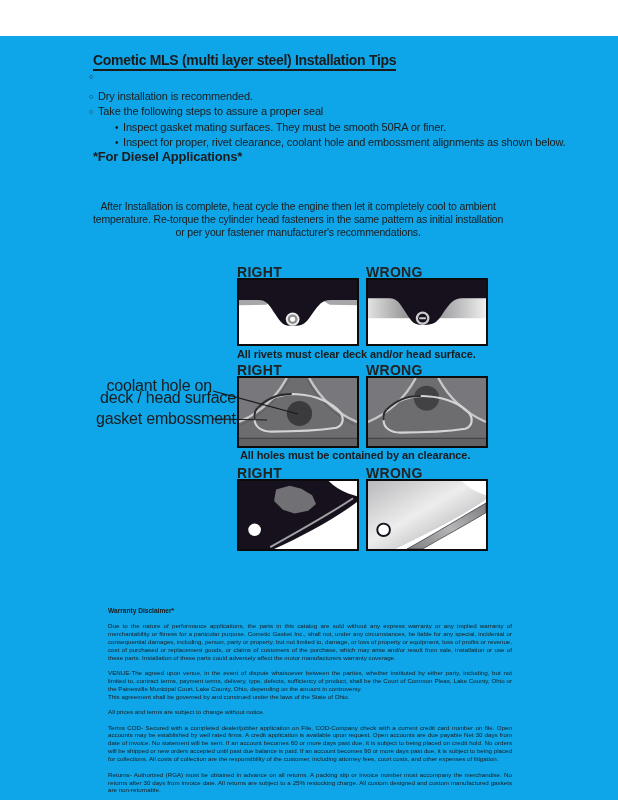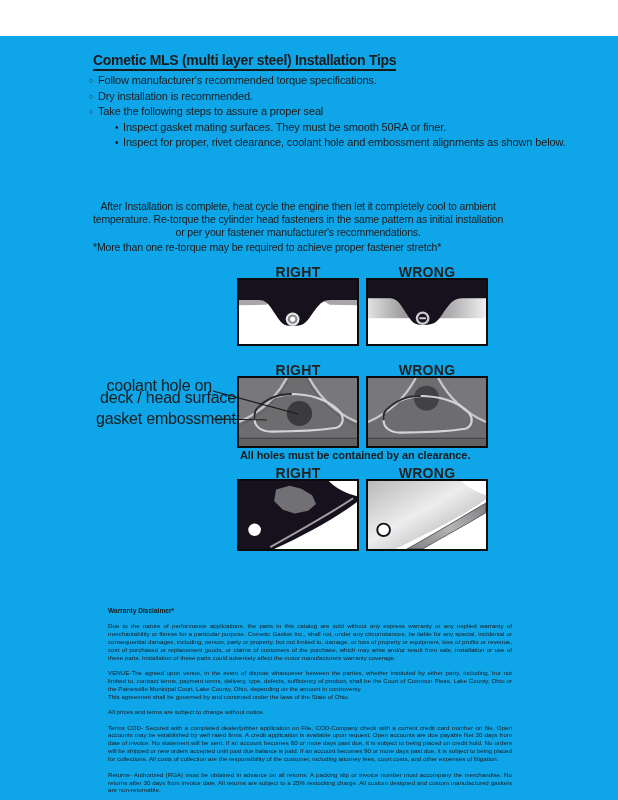--- a/index.html
+++ b/index.html
@@ -15,21 +15,21 @@
   .bullets { left:89px; top:38px; font-size:11px; letter-spacing:-0.15px; }
   .b-row { display:flex; align-items:baseline; height:15.5px; white-space:nowrap; }
   .b-row.sub { margin-left:26px; }
   .b-mark { font-size:7px; width:9px; position:relative; top:-1px; }
   .s-mark { font-size:10px; width:8px; }
   .diesel-heading { left:93px; top:113px; font-size:13px; font-weight:bold; letter-spacing:-0.2px; }
   .para { left:93px; font-size:10.5px; line-height:13px; letter-spacing:-0.15px; white-space:pre; }
   .p1 { top:133px; }
   .p2 { top:164px;text-align:center; }
   .note { top:205px; }
-  .dg-heading { width:122px; text-align:center; font-size:14px; font-weight:bold; letter-spacing:0.3px; color:#222; }
+  .dg-heading { width:122px; font-size:14px; font-weight:bold; letter-spacing:0.3px; color:#222; }
   .dg-box { width:122px; height:68px; border:2.5px solid #0c0c0c; box-sizing:border-box; background:#fff; }
   .dg-box svg { display:block; width:100%; height:100%; }
   .dg-box.tall { height:72px; }
   .caption { font-size:11px; font-weight:bold; letter-spacing:-0.1px; line-height:13px; white-space:pre; }
   .callout { font-size:16px; letter-spacing:-0.2px; line-height:11.5px; text-align:right; white-space:pre; }
   .leader-overlay { left:0; top:0; width:618px; height:800px; pointer-events:none; }
   .warranty { left:108px; top:571px; width:404px; }
   .warranty .w-head { font-size:6.6px; font-weight:bold; margin:0 0 8px 0; }
   .warranty p { font-size:6.2px; line-height:7.9px; margin:0 0 7.5px 0; text-align:justify; white-space:pre-line; }
   .footer-code { left:387px; top:761px; font-size:13px; letter-spacing:0.2px; color:#2e2e2e; }
@@ -37,44 +37,43 @@
 </head>
 <body>
 
 <div class="page">
 
   <div class="abs title">Cometic MLS (multi layer steel) Installation Tips</div>
 
   <div class="abs bullets">
     <div class="b-row">
       <span class="b-mark">○</span>
-      <span>Follow manufacturer's recommended torque specifications.</span>
     </div>
     <div class="b-row">
       <span class="b-mark">○</span>
       <span>Dry installation is recommended.</span>
     </div>
     <div class="b-row">
       <span class="b-mark">○</span>
       <span>Take the following steps to assure a proper seal</span>
     </div>
     <div class="b-row sub">
       <span class="s-mark">•</span>
       <span>Inspect gasket mating surfaces.  They must be smooth 50RA or finer.</span>
     </div>
     <div class="b-row sub">
       <span class="s-mark">•</span>
       <span>Inspect for proper, rivet clearance, coolant hole and embossment alignments as shown below.</span>
     </div>
   </div>
 
+  <div class="abs diesel-heading">*For Diesel Applications*</div>
   <div class="abs para p2">After Installation is complete, heat cycle the engine then let it completely cool to ambient
 temperature. Re-torque the cylinder head fasteners in the same pattern as initial installation
 or per your fastener manufacturer's recommendations.</div>
-  <div class="abs para note">*More than one re-torque may be required to achieve proper fastener stretch*</div>
 
   <div class="abs dg-heading" style="left:237px; top:228px;">RIGHT</div>
   <div class="abs dg-heading" style="left:366px; top:228px;">WRONG</div>
 
   <div class="abs dg-box" style="left:237px; top:242px;">
     <svg viewBox="0 0 121 67" preserveAspectRatio="none">
       <rect width="121" height="67" fill="#ffffff"></rect>
       <polygon points="0,21 36,21 28,26 0,26.5" fill="#a7a7a9"></polygon>
       <polygon points="121,21 85,21 93,26 121,26.5" fill="#a7a7a9"></polygon>
       <path d="M0,0 H121 V21 H94 C85,21 82,26 76,34 C71,41 68,48 58,48 L52,48 C44,48 41,41 36,34 C31,26 28,21 20,21 H0 Z" fill="#17111d"></path>
@@ -97,20 +96,21 @@
       </defs>
       <rect width="121" height="67" fill="#ffffff"></rect>
       <rect x="0" y="19" width="121" height="21" fill="url(#g1w)"></rect>
       <path d="M0,0 H121 V19 H97 C87,19 84,25 78,33 C73,41 70,47 59,47 L54,47 C46,47 43,41 38,33 C33,25 30,19 22,19 H0 Z" fill="#17111d"></path>
       <circle cx="56" cy="40" r="7" fill="#cbcbcd"></circle>
       <circle cx="56" cy="40" r="4.6" fill="#17111d"></circle>
       <rect x="52.4" y="39" width="7.2" height="2" rx="1" fill="#cbcbcd"></rect>
     </svg>
   </div>
 
+  <div class="abs caption" style="left:237px; top:312px;">All rivets must clear deck and/or head surface.</div>
 
   <div class="abs dg-heading" style="left:237px; top:326px;">RIGHT</div>
   <div class="abs dg-heading" style="left:366px; top:326px;">WRONG</div>
 
   <div class="abs callout" style="left:100px; top:344px; width:112px;">coolant hole on
 deck / head surface</div>
   <div class="abs callout" style="left:96px; top:377px; width:116px;">gasket embossment</div>
 
   <div class="abs dg-box tall" style="left:237px; top:340px;">
     <svg viewBox="0 0 121 71" preserveAspectRatio="none">

